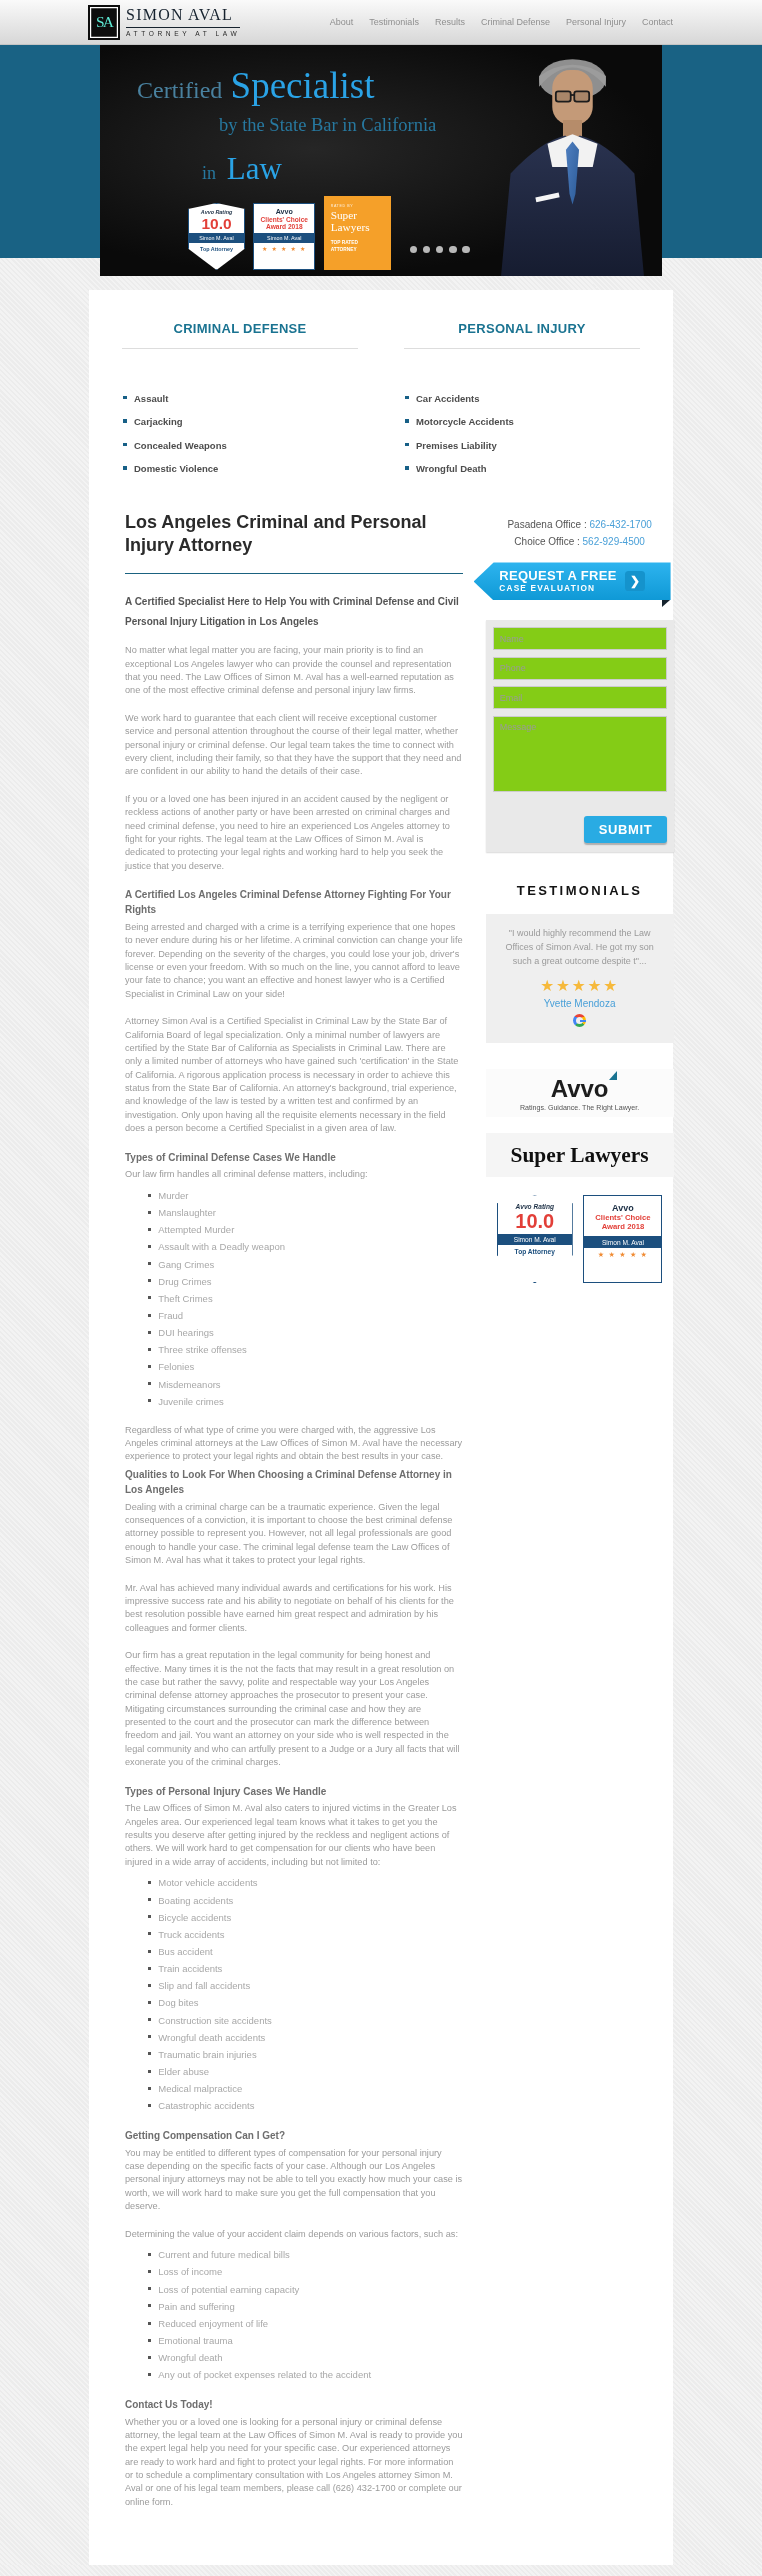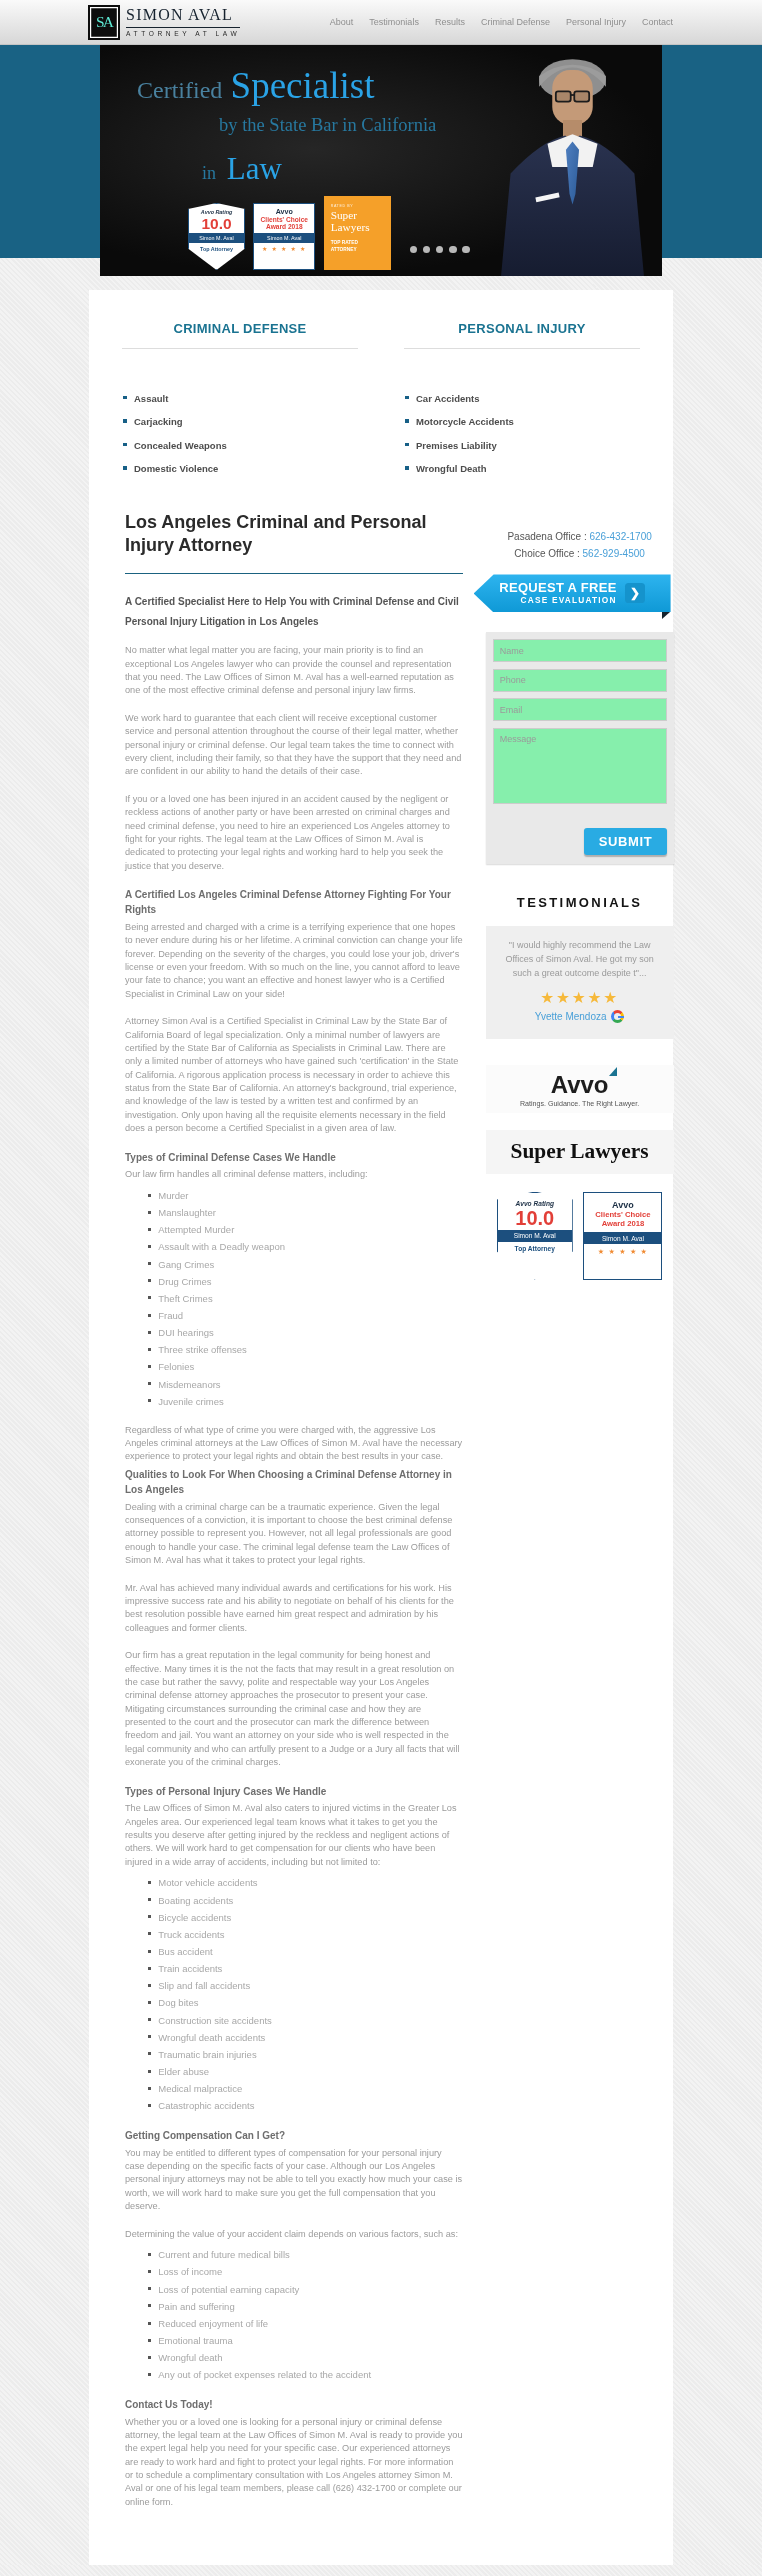--- a/index.html
+++ b/index.html
@@ -124,67 +124,67 @@
   .case-list { list-style:none; margin:3.6px 0 15.5px 0; padding-left:22.6px; }
   .case-list li {
     font-size:9.5px; color:#a8a8a8; line-height:1.3; margin-bottom:4.8px;
     position:relative; padding-left:10.7px;
   }
   .case-list li::before {
     content:""; position:absolute; left:0; top:3.6px; width:3px; height:3px; background:#555;
   }
 
   
-  .phone-block { text-align:center; margin-top:20px; }
+  .phone-block { text-align:center; margin-top:8px; }
   .phone-line { font-size:10px; color:#555; margin-bottom:6px; }
   .phone-line a { color:#4aa0d8; text-decoration:none; }
 
   .cta-banner {
     position:relative; margin:15.5px 0 0 -12px; width:197px; height:38px;
     background:linear-gradient(to bottom,#2eb4ef,#0f99d6);
     clip-path:polygon(0 50%, 20px 0, 100% 0, 100% 100%, 20px 100%);
     color:#fff; display:flex; align-items:center; justify-content:center; gap:8.3px;
     cursor:pointer;
   }
-  .cta-text { text-align:right; line-height:1.15; }
+  .cta-text { text-align:left; line-height:1.15; }
   .cta-text .l1 { font-size:13px; font-weight:bold; letter-spacing:0.3px; }
   .cta-text .l2 { font-size:8.3px; font-weight:bold; letter-spacing:1.2px; }
   .cta-chevron {
     width:20px; height:20px; background:#1593cc; border-radius:3.6px; color:#fff;
     display:flex; align-items:center; justify-content:center; font-size:12px; font-weight:bold;
   }
   .cta-fold {
     width:0; height:0; margin:0 0 0 176px;
     border-top:7.7px solid #16242e; border-right:8.3px solid transparent;
   }
 
   .side-form {
     background:#e9e9e9; margin-top:13px; padding:7.1px 7.1px 9.5px; box-shadow:0 0.6px 1.2px rgba(0,0,0,.15);
   }
   .side-form input, .side-form textarea {
-    width:100%; border:0.6px solid #ccc; background:#86efac; padding:5.4px 6px;
+    width:100%; border:0.6px solid #ccc; background:#84cc16; padding:5.4px 6px;
     font-family:"Liberation Sans", sans-serif; font-size:9px; color:#555; margin-bottom:6.6px;
   }
   .side-form textarea { height:76px; resize:none; }
   .side-form input::placeholder, .side-form textarea::placeholder { color:#9a9a9a; }
   .submit-row { text-align:right; margin-top:15.5px; }
   .submit-btn {
     background:#29abe3; border:none; color:#fff; font-weight:bold; font-size:13px;
     letter-spacing:0.6px; padding:6px 14.3px; border-radius:3px; cursor:pointer;
     box-shadow:0 1.2px 1.2px rgba(0,0,0,.25); font-family:"Liberation Sans", sans-serif;
   }
 
   .testimonials-h {
     text-align:center; font-size:13px; font-weight:bold; letter-spacing:2.4px; color:#141414;
     margin:31px 0 15.5px;
   }
   .testimonial-card { background:#efefef; padding:13px 10.7px 15.5px; text-align:center; }
   .testimonial-quote { font-size:9px; color:#9a9a9a; line-height:1.55; }
   .testimonial-stars { color:#f6b93b; font-size:15.5px; letter-spacing:1.8px; margin-top:8.3px; }
-  .testimonial-author { font-size:10px; color:#4aa0d8; margin-top:3.6px; display:flex; align-items:center; justify-content:center; gap:4.8px; }
+  .testimonial-author { font-size:10px; color:#4aa0d8; margin-top:3.6px; display:flex; align-items:center; justify-content:center; gap:4.8px;flex-direction:column; }
   .g-icon { width:13px; height:13px; border-radius:50%; position:relative; flex:none;
     background:conic-gradient(from -45deg,#ea4335 0 90deg,#fbbc05 90deg 180deg,#34a853 180deg 270deg,#4285f4 270deg 360deg); }
   .g-icon::before { content:""; position:absolute; inset:3px; background:#efefef; border-radius:50%; }
   .g-icon::after { content:""; position:absolute; right:0.6px; top:5.4px; width:6px; height:2.4px; background:#4285f4; }
 
   .logo-avvo { text-align:center; margin-top:26px; background:#fbfbfb; padding:6px 0 4.8px; }
   .logo-avvo .avvo-word {
     font-size:24px; font-weight:bold; color:#1d1d1d; position:relative; display:inline-block;
   }
   .logo-avvo .avvo-word::after {

